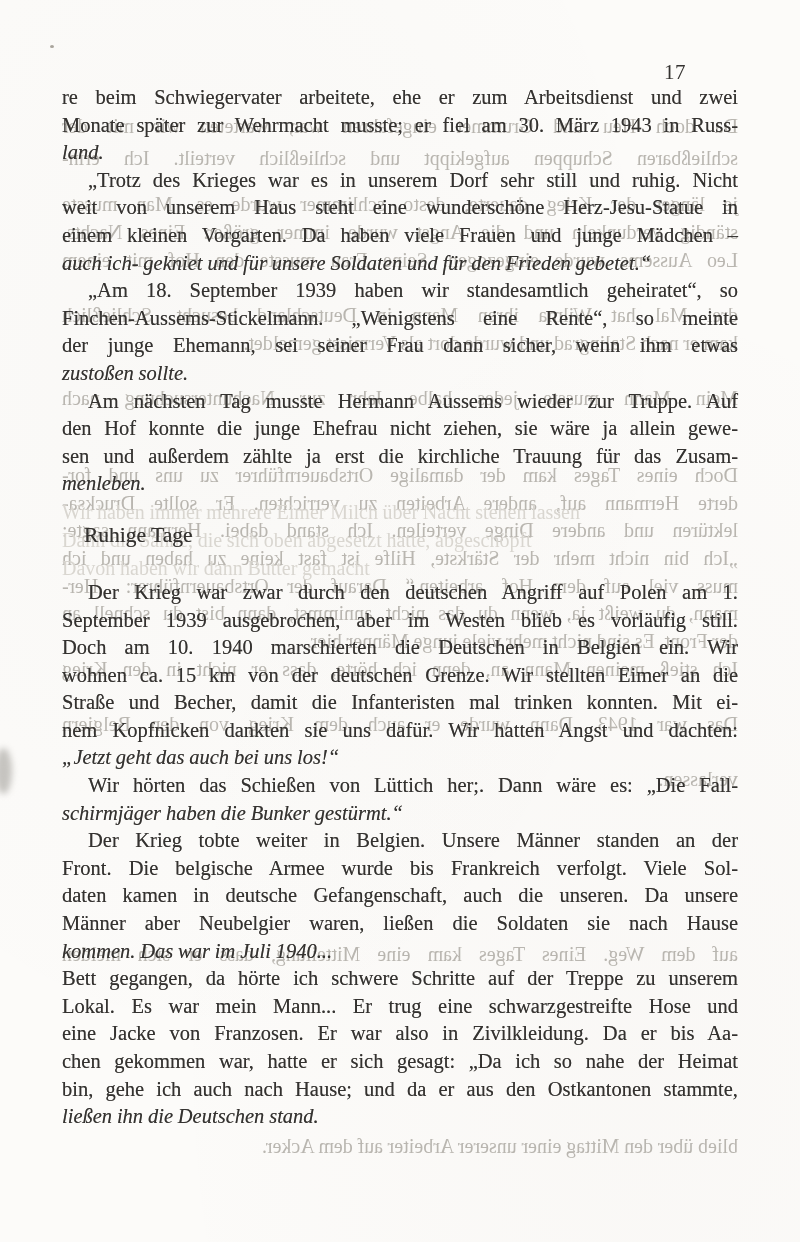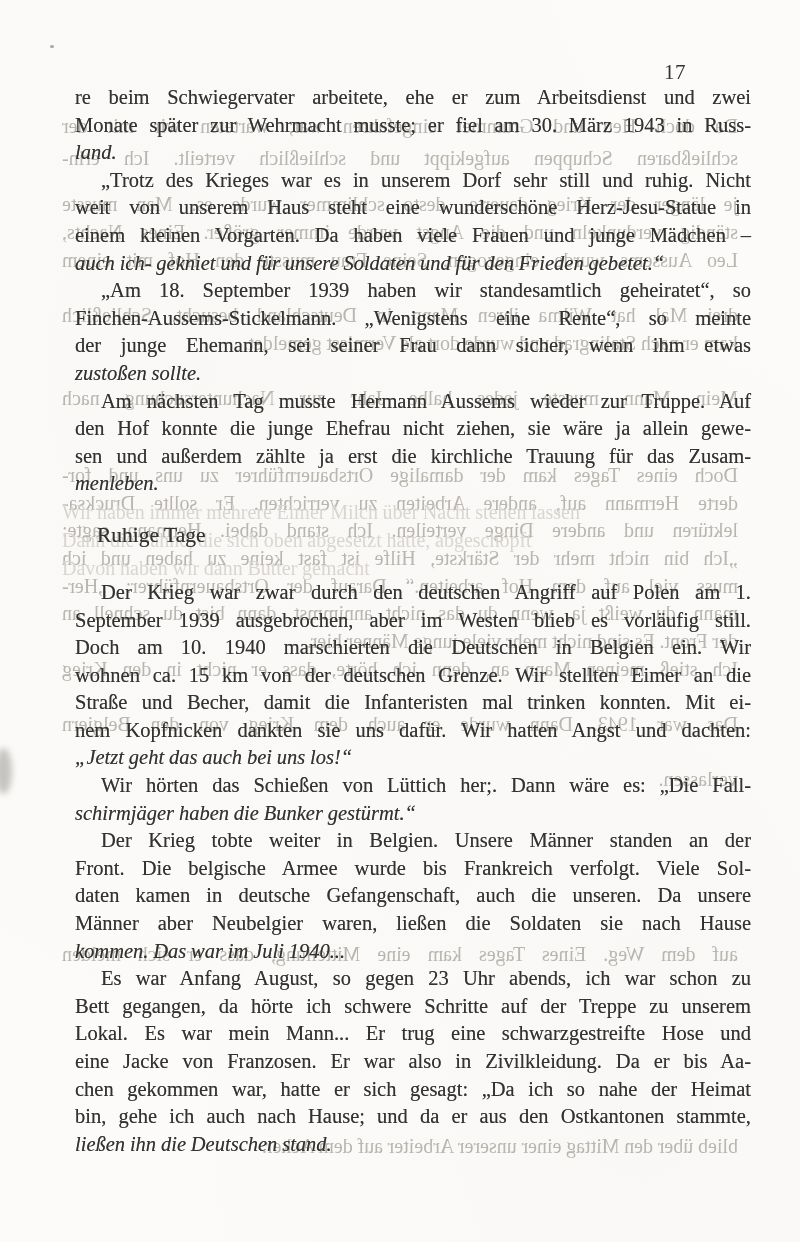--- a/index.html
+++ b/index.html
@@ -19,21 +19,21 @@
   .page-number {
     position: absolute;
     top: 60px;
     left: 664px;
     font-size: 21px;
     letter-spacing: 0.5px;
     z-index: 2;
   }
   .text-flow {
     position: absolute;
-    left: 75px;
+    left: 62px;
     top: 84px;
     width: 676px;
     z-index: 2;
   }
   .line {
     font-size: 20.5px;
     line-height: 27.6px;
     text-align: justify;
     text-align-last: justify;
     word-spacing: -0.3px;
@@ -163,21 +163,20 @@
         <div class="line last">schirmjäger haben die Bunker gestürmt.“</div>
       </div>
       <div class="para">
         <div class="line indent">Der Krieg tobte weiter in Belgien. Unsere Männer standen an der</div>
         <div class="line">Front. Die belgische Armee wurde bis Frankreich verfolgt. Viele Sol-</div>
         <div class="line">daten kamen in deutsche Gefangenschaft, auch die unseren. Da unsere</div>
         <div class="line">Männer aber Neubelgier waren, ließen die Soldaten sie nach Hause</div>
         <div class="line last">kommen. Das war im Juli 1940...</div>
       </div>
       <div class="para">
-        <div class="line indent">Es war Anfang August, so gegen 23 Uhr abends, ich war schon zu</div>
         <div class="line">Bett gegangen, da hörte ich schwere Schritte auf der Treppe zu unserem</div>
         <div class="line">Lokal. Es war mein Mann... Er trug eine schwarzgestreifte Hose und</div>
         <div class="line">eine Jacke von Franzosen. Er war also in Zivilkleidung. Da er bis Aa-</div>
         <div class="line">chen gekommen war, hatte er sich gesagt: „Da ich so nahe der Heimat</div>
         <div class="line">bin, gehe ich auch nach Hause; und da er aus den Ostkantonen stammte,</div>
         <div class="line last">ließen ihn die Deutschen stand.</div>
       </div>
     </div>
 </div>
 

